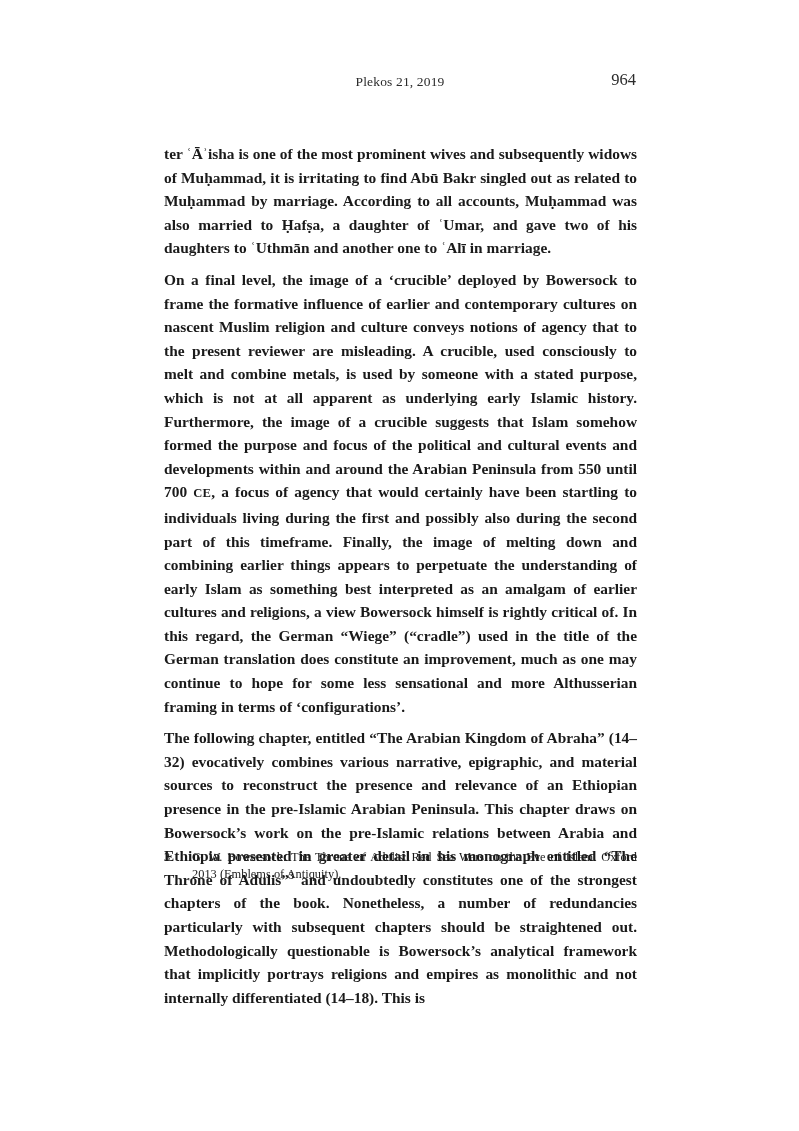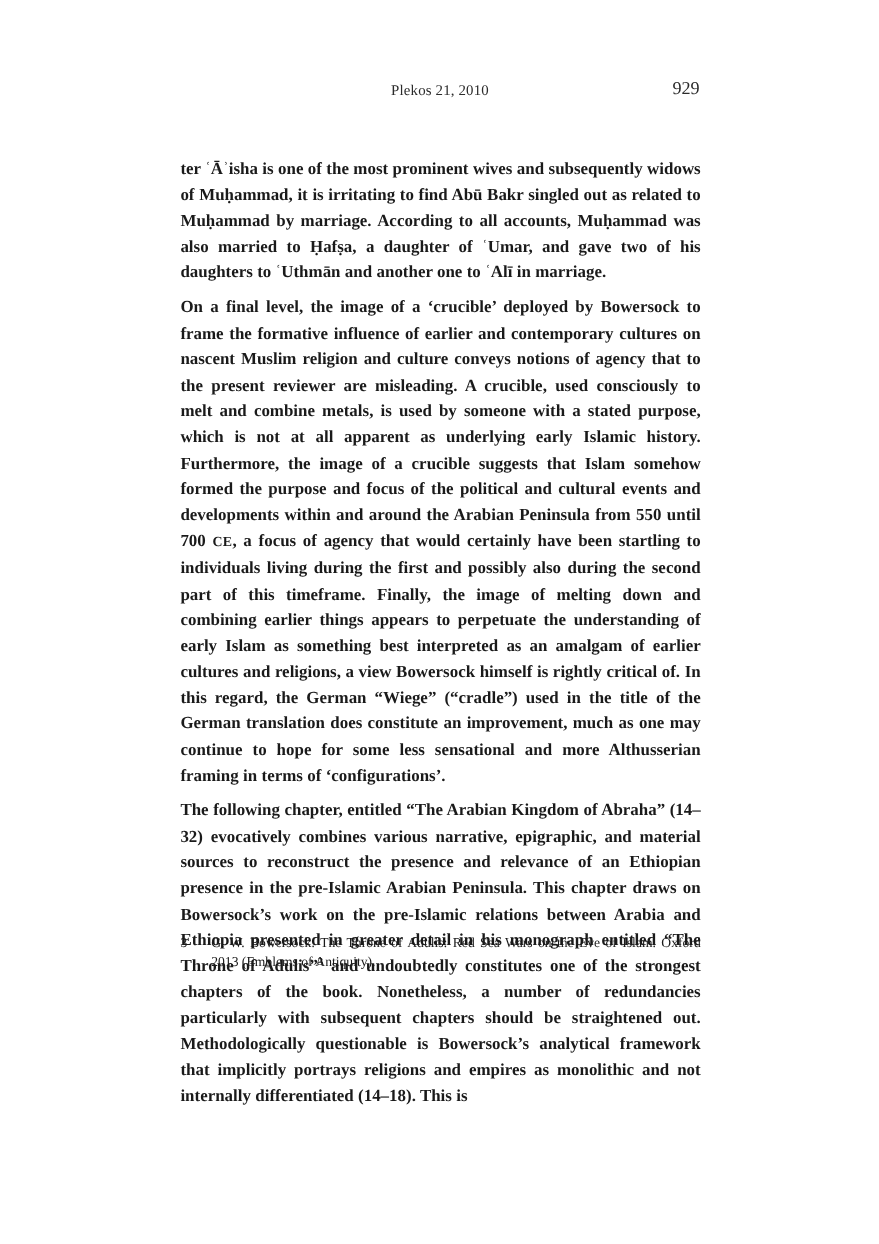--- a/index.html
+++ b/index.html
@@ -98,22 +98,22 @@
     top: 0;
     font-size: 12.4px;
   }
 </style>
 </head>
 <body>
 
 <div class="page">
 
   <div class="running-head">
-    <div class="journal">Plekos 21, 2010</div>
-    <div class="folio">929</div>
+    <div class="journal">Plekos 21, 2019</div>
+    <div class="folio">964</div>
   </div>
 
   <div class="textblock">
     <p class="para">ter ʿĀʾisha is one of the most prominent wives and subsequently widows of Muḥammad, it is irritating to find Abū Bakr singled out as related to Muḥammad by marriage. According to all accounts, Muḥammad was also married to Ḥafṣa, a daughter of ʿUmar, and gave two of his daughters to ʿUthmān and another one to ʿAlī in marriage.</p>
     <p class="para">On a final level, the image of a ‘crucible’ deployed by Bowersock to frame the formative influence of earlier and contemporary cultures on nascent Muslim religion and culture conveys notions of agency that to the present reviewer are misleading. A crucible, used consciously to melt and combine metals, is used by someone with a stated purpose, which is not at all apparent as underlying early Islamic history. Furthermore, the image of a crucible suggests that Islam somehow formed the purpose and focus of the political and cultural events and developments within and around the Arabian Peninsula from 550 until 700 <span class="smallcaps">CE</span>, a focus of agency that would certainly have been startling to individuals living during the first and possibly also during the second part of this timeframe. Finally, the image of melting down and combining earlier things appears to perpetuate the understanding of early Islam as something best interpreted as an amalgam of earlier cultures and religions, a view Bowersock himself is rightly critical of. In this regard, the German “Wiege” (“cradle”) used in the title of the German translation does constitute an improvement, much as one may continue to hope for some less sensational and more Althusserian framing in terms of ‘configurations’.</p>
     <p class="para">The following chapter, entitled “The Arabian Kingdom of Abraha” (14–32) evocatively combines various narrative, epigraphic, and material sources to reconstruct the presence and relevance of an Ethiopian presence in the pre-Islamic Arabian Peninsula. This chapter draws on Bowersock’s work on the pre-Islamic relations between Arabia and Ethiopia presented in greater detail in his monograph entitled “The Throne of Adulis”<sup class="fnref">3</sup> and undoubtedly constitutes one of the strongest chapters of the book. Nonetheless, a number of redundancies particularly with subsequent chapters should be straightened out. Methodologically questionable is Bowersock’s analytical framework that implicitly portrays religions and empires as monolithic and not internally differentiated (14–18). This is</p>
   </div>
 
   <div class="footnotes">
     <div class="footnote">

